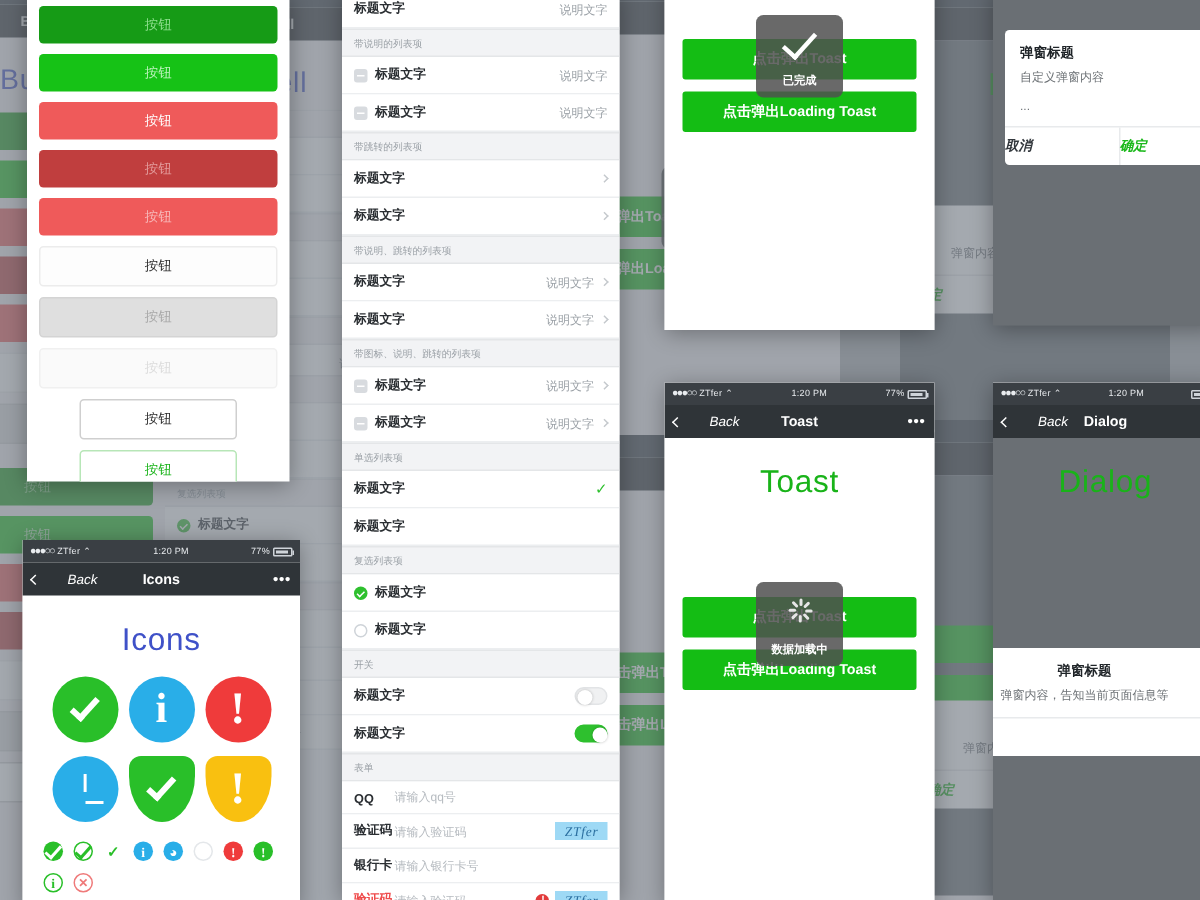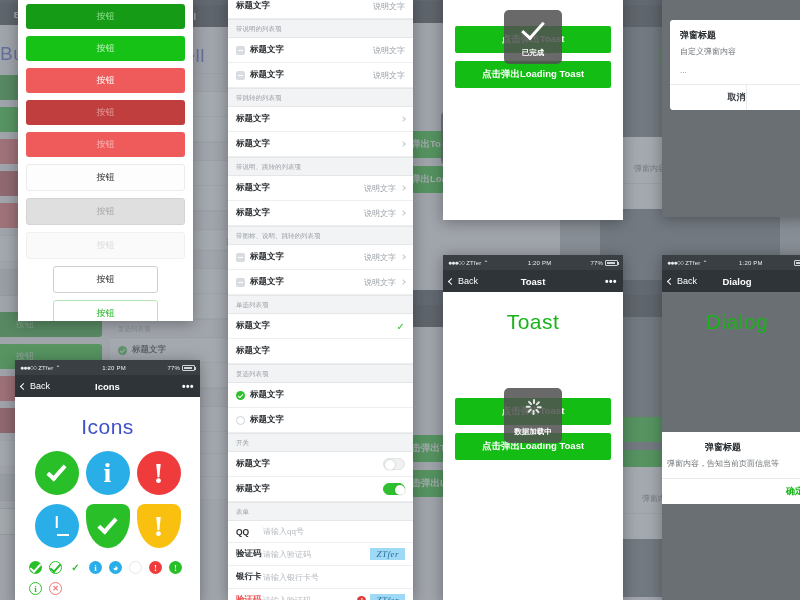--- a/index.html
+++ b/index.html
@@ -37,21 +37,21 @@
   .sb-dots{letter-spacing:-1px;font-size:7px;}
   .sb-right{display:flex;align-items:center;gap:2px;}
   .batt{display:inline-block;width:13px;height:6px;border:1px solid #cfd4d9;border-radius:1px;position:relative;}
   .batt i{position:absolute;left:1px;top:1px;bottom:1px;width:75%;background:#cfd4d9;display:block;}
   .batt:after{content:"";position:absolute;right:-2px;top:1.5px;width:1px;height:3px;background:#cfd4d9;}
   .navbar {
     height:22px; background:#2f3438; color:#fff;
     display:flex; align-items:center; justify-content:space-between;
     padding:0 6px; font-size:9px; font-weight:bold;
   }
-  .nav-back{display:flex;align-items:center;gap:4px;font-weight:normal;font-size:9px;}
+  .nav-back{display:flex;align-items:center;gap:19px;font-weight:normal;font-size:9px;font-style:italic;}
   .chev-l{display:inline-block;width:5px;height:5px;border-left:1.6px solid #fff;border-bottom:1.6px solid #fff;transform:rotate(45deg);}
   .nav-title{position:absolute;left:0;right:0;text-align:center;font-size:9.5px;font-weight:bold;pointer-events:none;}
   .navbar{position:relative;}
   .nav-more{letter-spacing:.5px;font-size:10px;}
   .page-title{
     text-align:center;color:#19b319;font-size:21px;font-weight:normal;
     padding:18px 0 6px;letter-spacing:.5px;
   }
   .page-title.blue{color:#3f51c8;}
 
@@ -122,21 +122,21 @@
   .spinner{display:inline-block;width:16px;height:16px;position:relative;margin:3px 0 4px;}
   .spinner span{position:absolute;left:50%;top:0;width:1.5px;height:5px;background:#e6e6e6;border-radius:1px;transform-origin:50% 8px;}
 
   
   .dlgbody{position:relative;height:100%;background:#6a6f74;}
   .dlg{background:#fff;border-radius:3px;overflow:hidden;}
   .dlg-t{font-size:9px;font-weight:bold;color:#1f2428;padding:9px 10px 4px;}
   .dlg-c{font-size:8px;color:#6d7276;padding:0 10px 9px;}
   .dlg-t.c,.dlg-c.c{text-align:center;}
   .dlg-row{display:flex;border-top:1px solid #e8eaec;}
-  .dlg-btn{flex:1;text-align:right;padding:6px 0;font-size:9px;font-weight:bold;cursor:pointer;}
+  .dlg-btn{flex:1;text-align:left;padding:6px 0;font-size:9px;font-weight:bold;cursor:pointer;font-style:italic;}
   .dlg-btn.cancel{color:#33383d;border-right:1px solid #e8eaec;}
   .dlg-btn.ok{color:#1bb81b;}
 
   
   .iconsbody{background:#fff;height:100%;padding:0 6px;}
   .icogrid{display:flex;flex-wrap:wrap;justify-content:space-around;padding:6px 10px 0;}
   .bigico{width:44px;height:44px;margin-bottom:9px;display:flex;align-items:center;justify-content:center;position:relative;}
   .circ{border-radius:50%;}
   .shield{border-radius:8px 8px 50% 50%/8px 8px 70% 70%;}
   .c-green{background:#29bf29;} .c-blue{background:#29aee8;} .c-red{background:#ef3b3b;} .c-yellow{background:#f9c010;}

